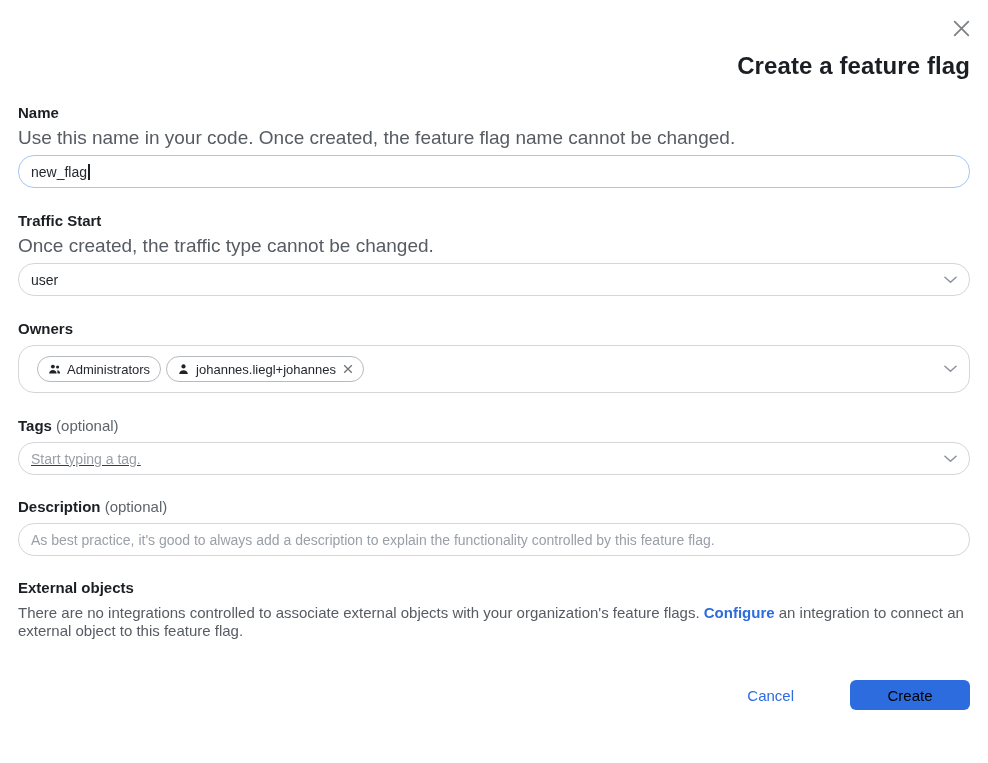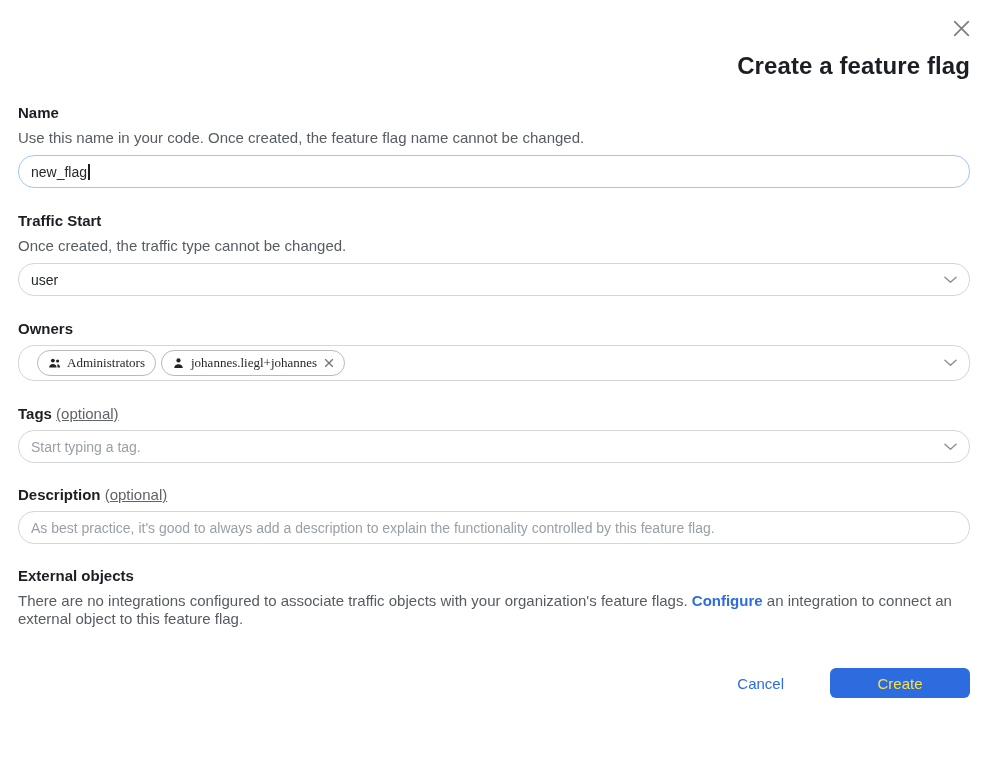--- a/index.html
+++ b/index.html
@@ -25,25 +25,25 @@
     font-size: 24px; font-weight: 700; color: #1b1f24;
     letter-spacing: 0.1px;
     text-align: right;
   }
 
   .field-label {
     margin-top: 24px;
     font-size: 15px; font-weight: 700; color: #1b1f24;
   }
   .sec-name .field-label { }
-  .optional { font-weight: 400; color: #5f646b; text-decoration: underline; }
+  .optional { font-weight: 400; color: #5f646b; }
 
   .help {
     margin-top: 8px;
-    font-size: 15px; color: #575c63;
+    font-size: 19px; color: #575c63;
     line-height: 18px;
   }
 
   .text-input, .select {
     margin-top: 8px;
     height: 33px;
     box-sizing: border-box;
     border: 1px solid #d4d6da;
     border-radius: 16px;
     background: #fff;
@@ -53,35 +53,36 @@
     width: 100%;
   }
   .text-input.focused { border-color: #a4c6f6; }
   .caret {
     display: inline-block; width: 1.5px; height: 16px;
     background: #1b1f24; margin-left: 1px; vertical-align: text-bottom;
   }
 
   .select { cursor: pointer; }
   .select .chevron { margin-left: auto; flex-shrink: 0; }
-  .owners-field { height: 36px; padding-left: 18px; font-family: Liberation Serif, serif; }
+  .owners-field { height: 48px; padding-left: 18px; }
 
   .chip {
     display: inline-flex; align-items: center; gap: 6px;
     height: 24px; padding: 0 10px;
     border: 1px solid #b7babf; border-radius: 13px;
     font-size: 13px; color: #24282d;
     margin-right: 5px; background: #fff; cursor: default;
   }
   .chip .chip-x { cursor: pointer; margin-left: 1px; }
 
   .bare-input {
     border: none; outline: none; background: transparent;
-    flex: 1; font-size: 14px; color: #ef4444; padding: 0;
-    font-family: "Liberation Sans", sans-serif;
+    flex: 1; font-size: 14px; color: #0c4a6e; padding: 0;
+    font-family: "Liberation Sans", sans-serif;
+    text-decoration: underline;
   }
   .bare-input::placeholder { color: #9aa0a8; opacity: 1; }
   input.text-input { display: block; }
   input.text-input::placeholder { color: #9aa0a8; opacity: 1; }
 
   .ext-text {
     margin-top: 8px; font-size: 15px; color: #575c63; line-height: 18px;
     max-width: 952px;
   }
   .ext-link { color: #2d6cde; font-weight: 700; text-decoration: none; cursor: pointer; }
@@ -90,26 +91,26 @@
     margin-top: 40px;
     display: flex; justify-content: flex-end; align-items: center;
   }
   .cancel-btn {
     background: none; border: none; padding: 0;
     color: #2d6cde; font-size: 15px; cursor: pointer;
     font-family: "Liberation Sans", sans-serif;
     margin-right: 46px;
   }
   .create-btn {
-    width: 140px; height: 30px;
-    background: #2d6cde; color: #fde047;
+    width: 120px; height: 30px;
+    background: #2d6cde; color: #000000;
     border: none; border-radius: 6px;
     font-size: 15px; cursor: pointer;
     font-family: "Liberation Sans", sans-serif;
-    display: flex; align-items: center; justify-content: center;
+    display: flex; align-items: center; justify-content: center; margin-left: 10px;
   }
 </style>
 </head>
 <body>
 
 <button class="close-btn" aria-label="Close">
   <span style="display:flex;">
     <svg viewBox="0 0 20 20" width="21" height="21">
         <path d="M3.5 3.5l13 13M16.5 3.5l-13 13" stroke="#7d8084" stroke-width="1.7" stroke-linecap="round" fill="none"></path>
       </svg>
@@ -197,21 +198,21 @@
     <div class="field-label" style="margin-top: 23px;">
       <span>Description</span>
       <span class="optional">(optional)</span>
     </div>
     <input class="text-input" placeholder="As best practice, it's good to always add a description to explain the functionality controlled by this feature flag." style="">
   </div>
 
   <div>
     <div class="field-label" style="margin-top: 23px;">External objects</div>
     <div class="ext-text">
-      <span>There are no integrations configured to associate traffic objects with your organization's feature flags. </span><a class="ext-link">Configure</a><span> an integration to connect an external object to this feature flag.</span>
+      <span>There are no integrations controlled to associate external objects with your organization's feature flags. </span><a class="ext-link">Configure</a><span> an integration to connect an external object to this feature flag.</span>
     </div>
   </div>
 
   <div class="footer">
     <button class="cancel-btn">Cancel</button>
     <button class="create-btn">Create</button>
   </div>
 
 </div>
 

